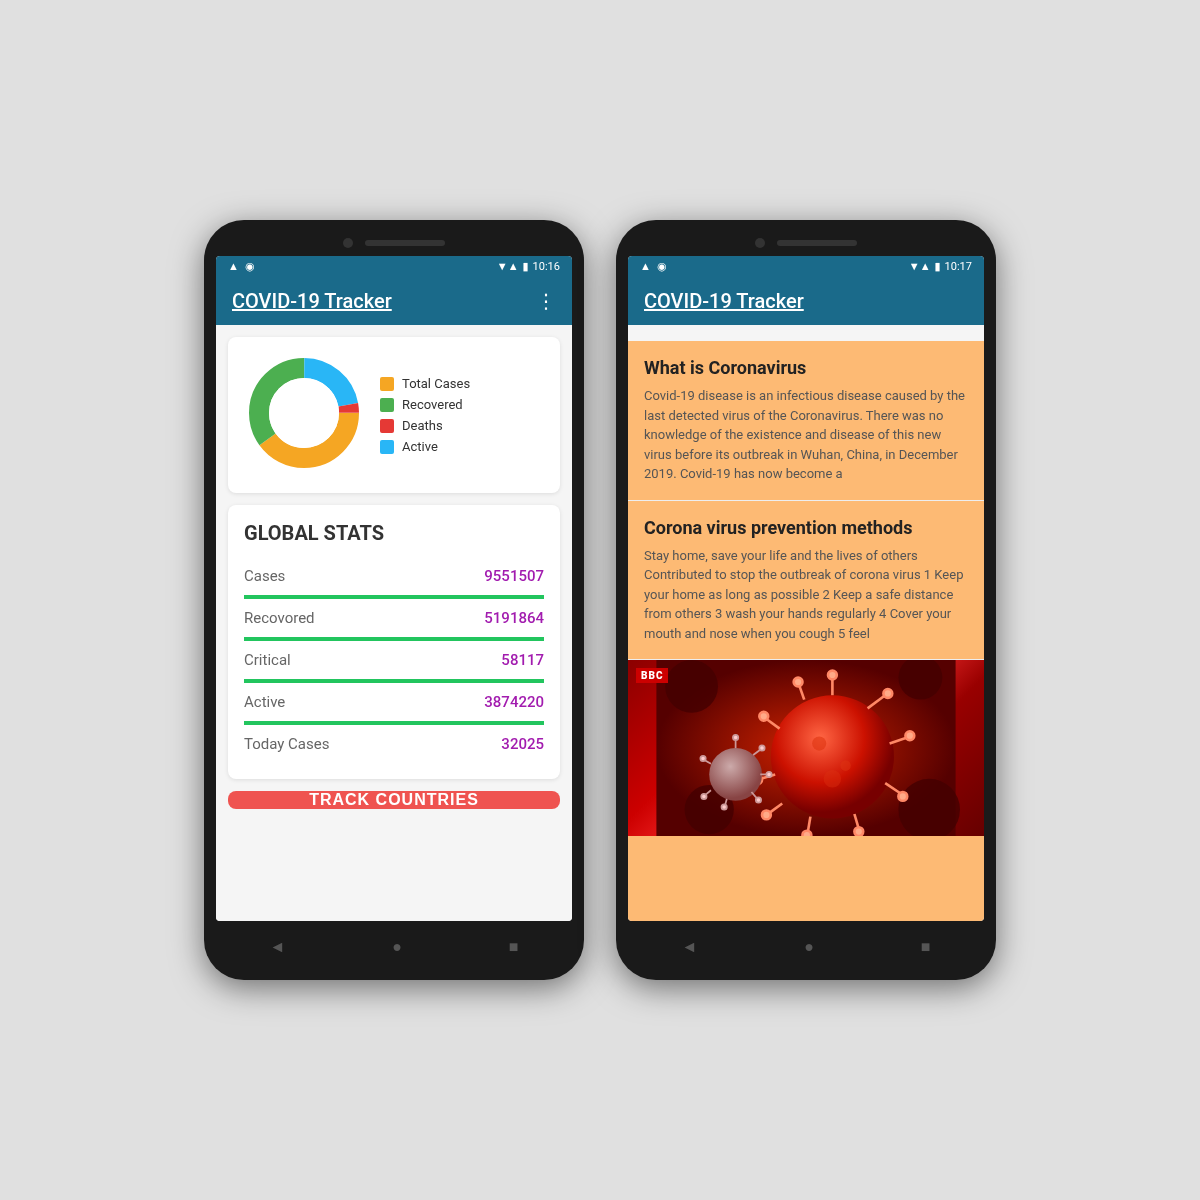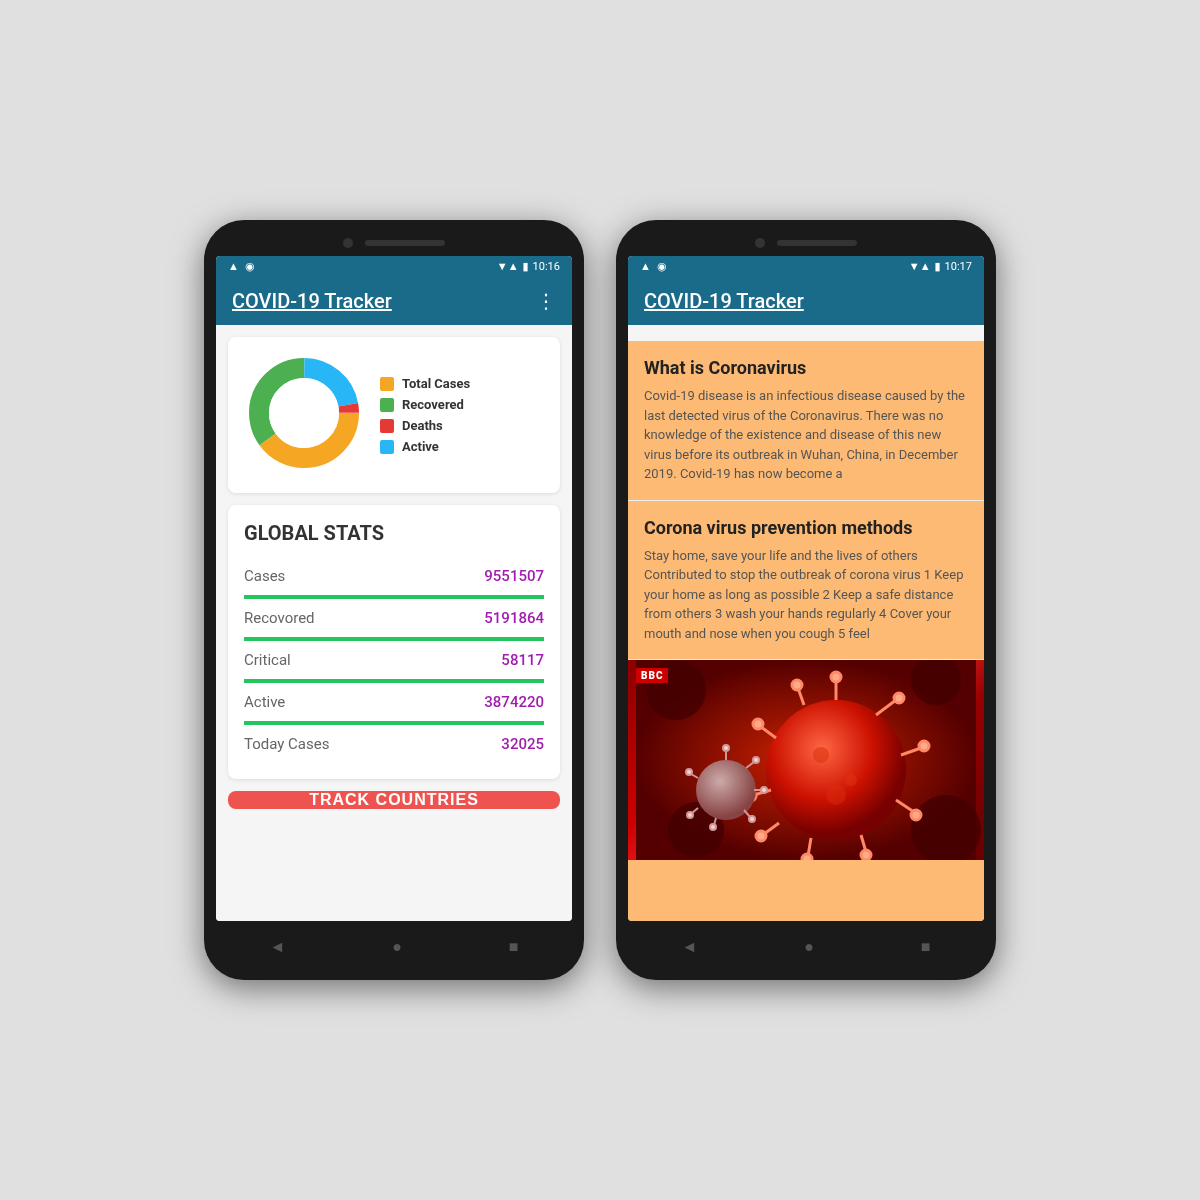--- a/index.html
+++ b/index.html
@@ -130,21 +130,20 @@
 
     
     .chart-card {
       background: white;
       border-radius: 8px;
       padding: 16px;
       box-shadow: 0 1px 4px rgba(0,0,0,0.1);
       display: flex;
       align-items: center;
       gap: 16px;
-      font-weight: bold;
     }
 
     .donut-wrapper {
       flex-shrink: 0;
     }
 
     .legend {
       display: flex;
       flex-direction: column;
       gap: 6px;
@@ -240,21 +239,21 @@
     }
 
     .article-body {
       font-size: 13px;
       color: #555;
       line-height: 1.5;
     }
 
     .bbc-image {
       width: 100%;
-      height: 200px;
+      height: 176px;
       background: linear-gradient(135deg, #8b0000 0%, #cc0000 30%, #ff3333 50%, #990000 70%, #660000 100%);
       position: relative;
       overflow: hidden;
       display: flex;
       align-items: center;
       justify-content: center;
     }
 
     .bbc-badge {
       position: absolute;

